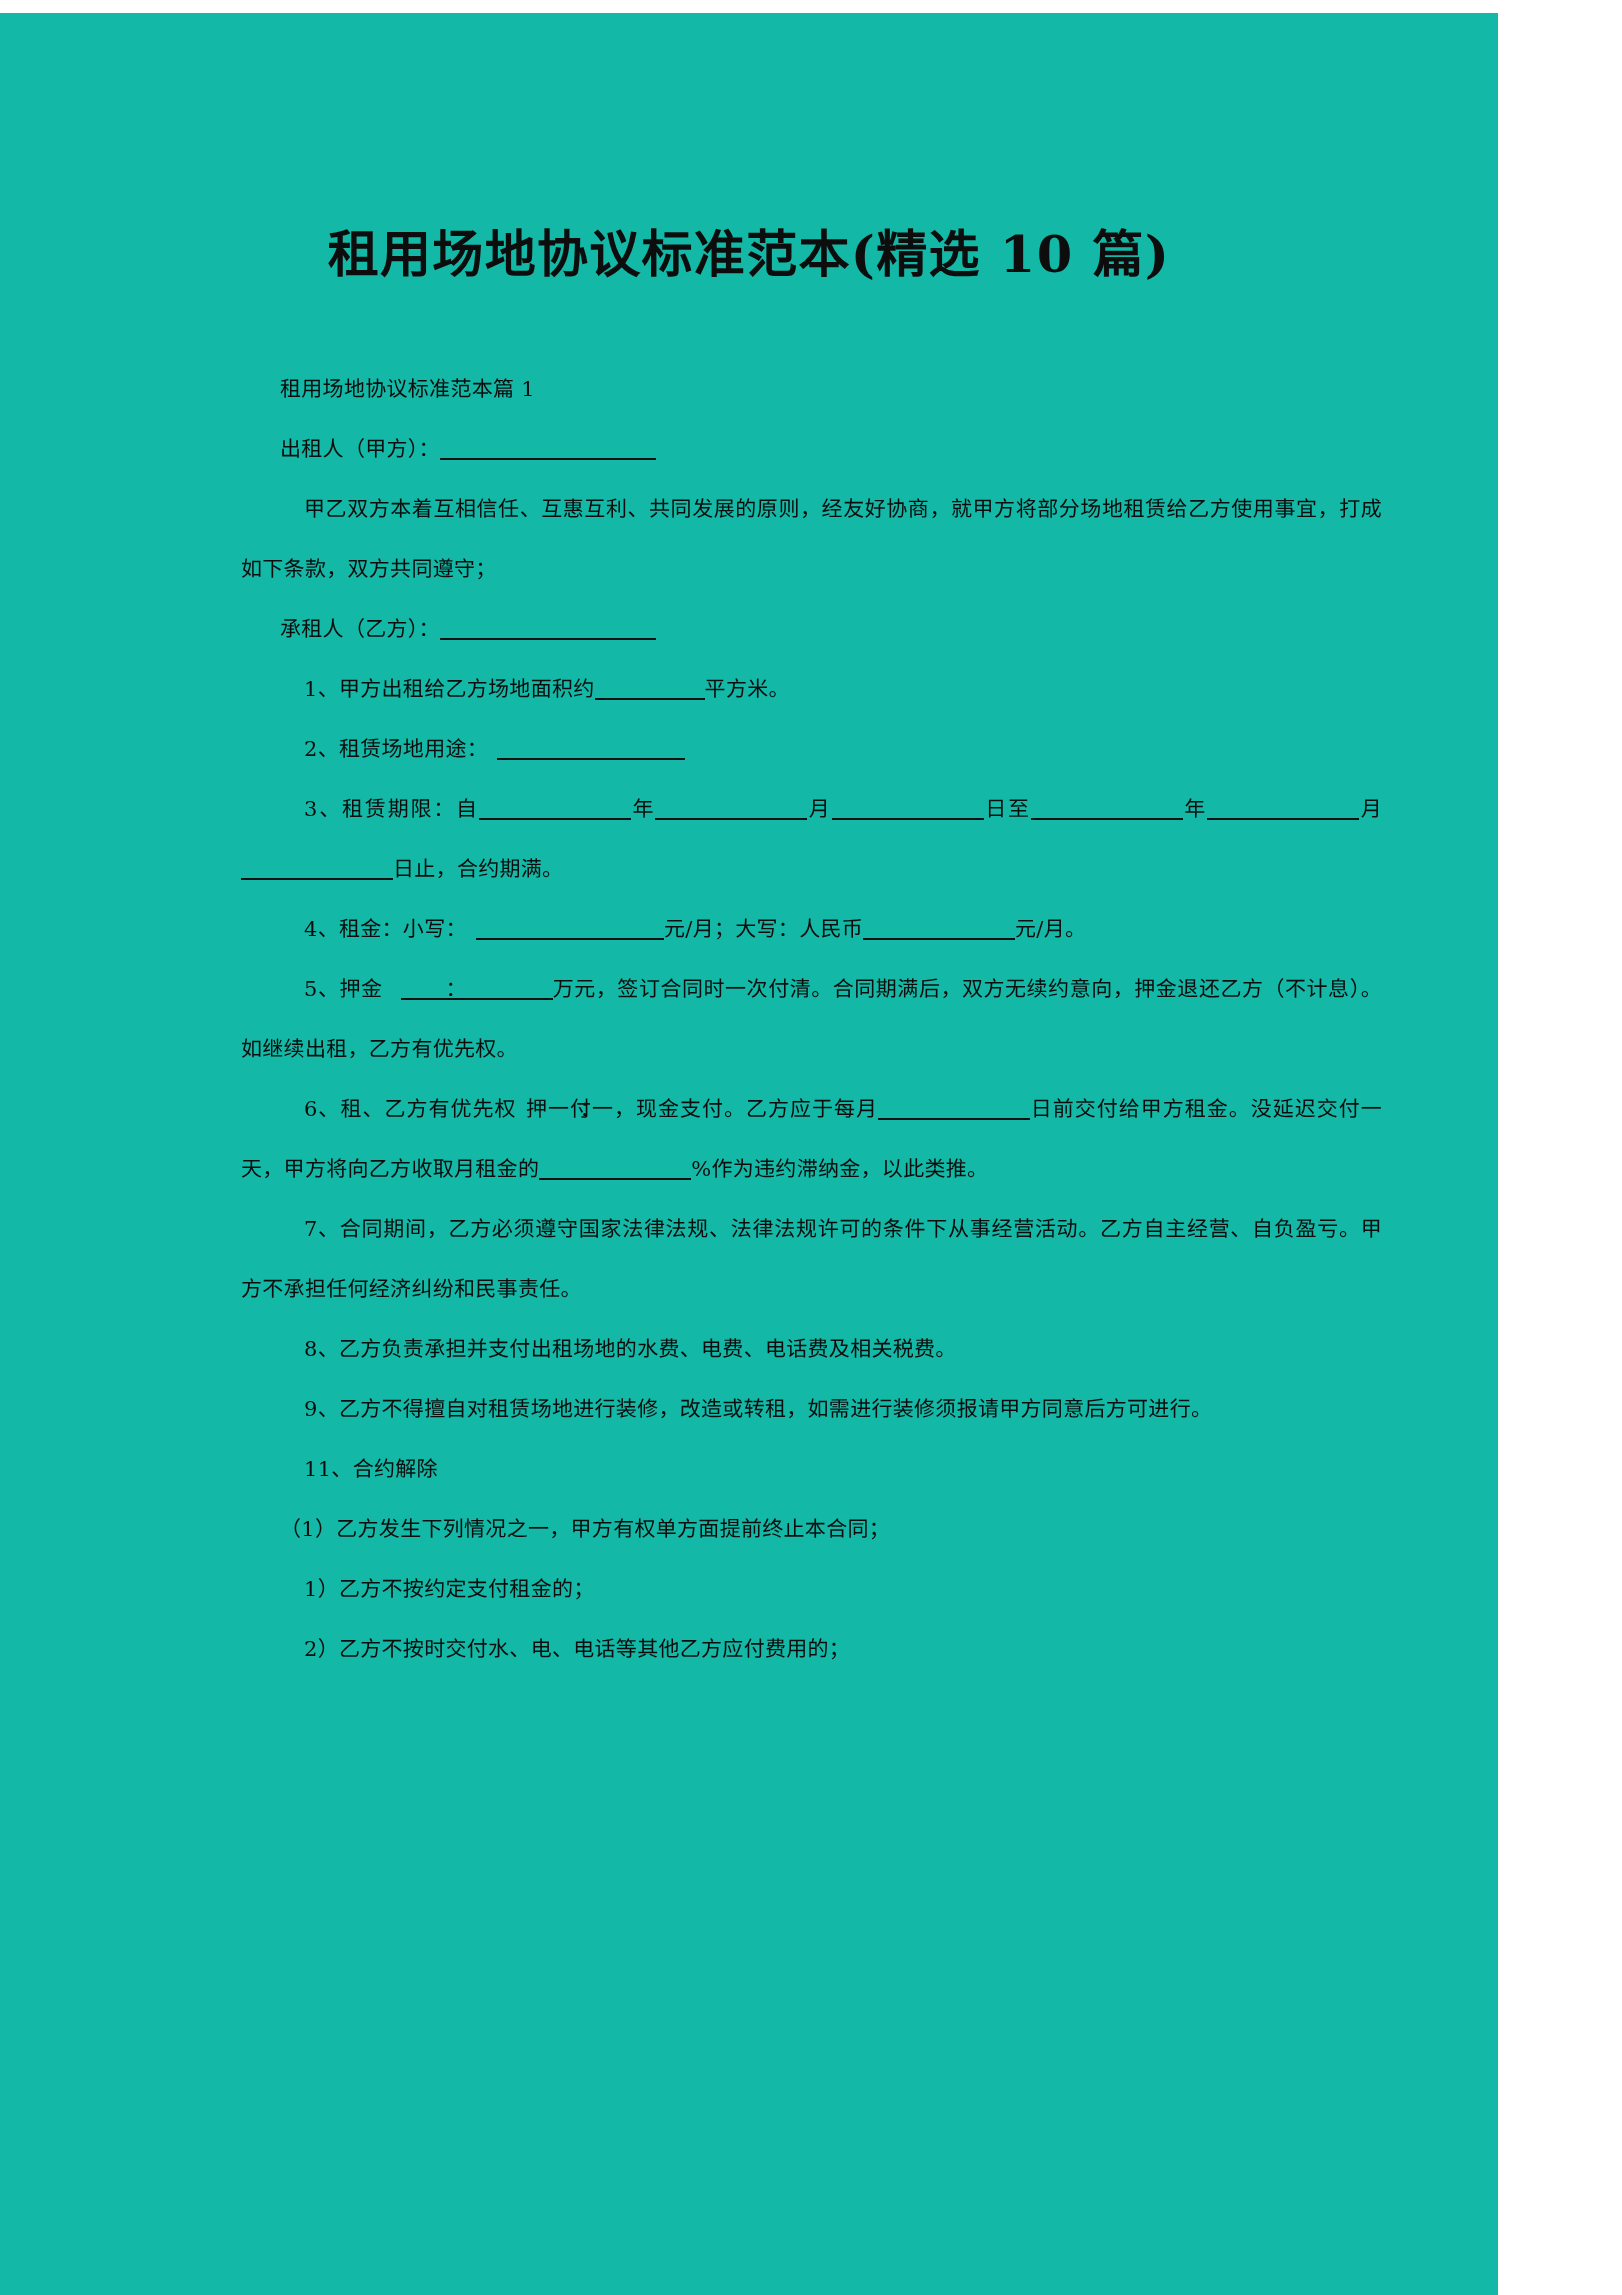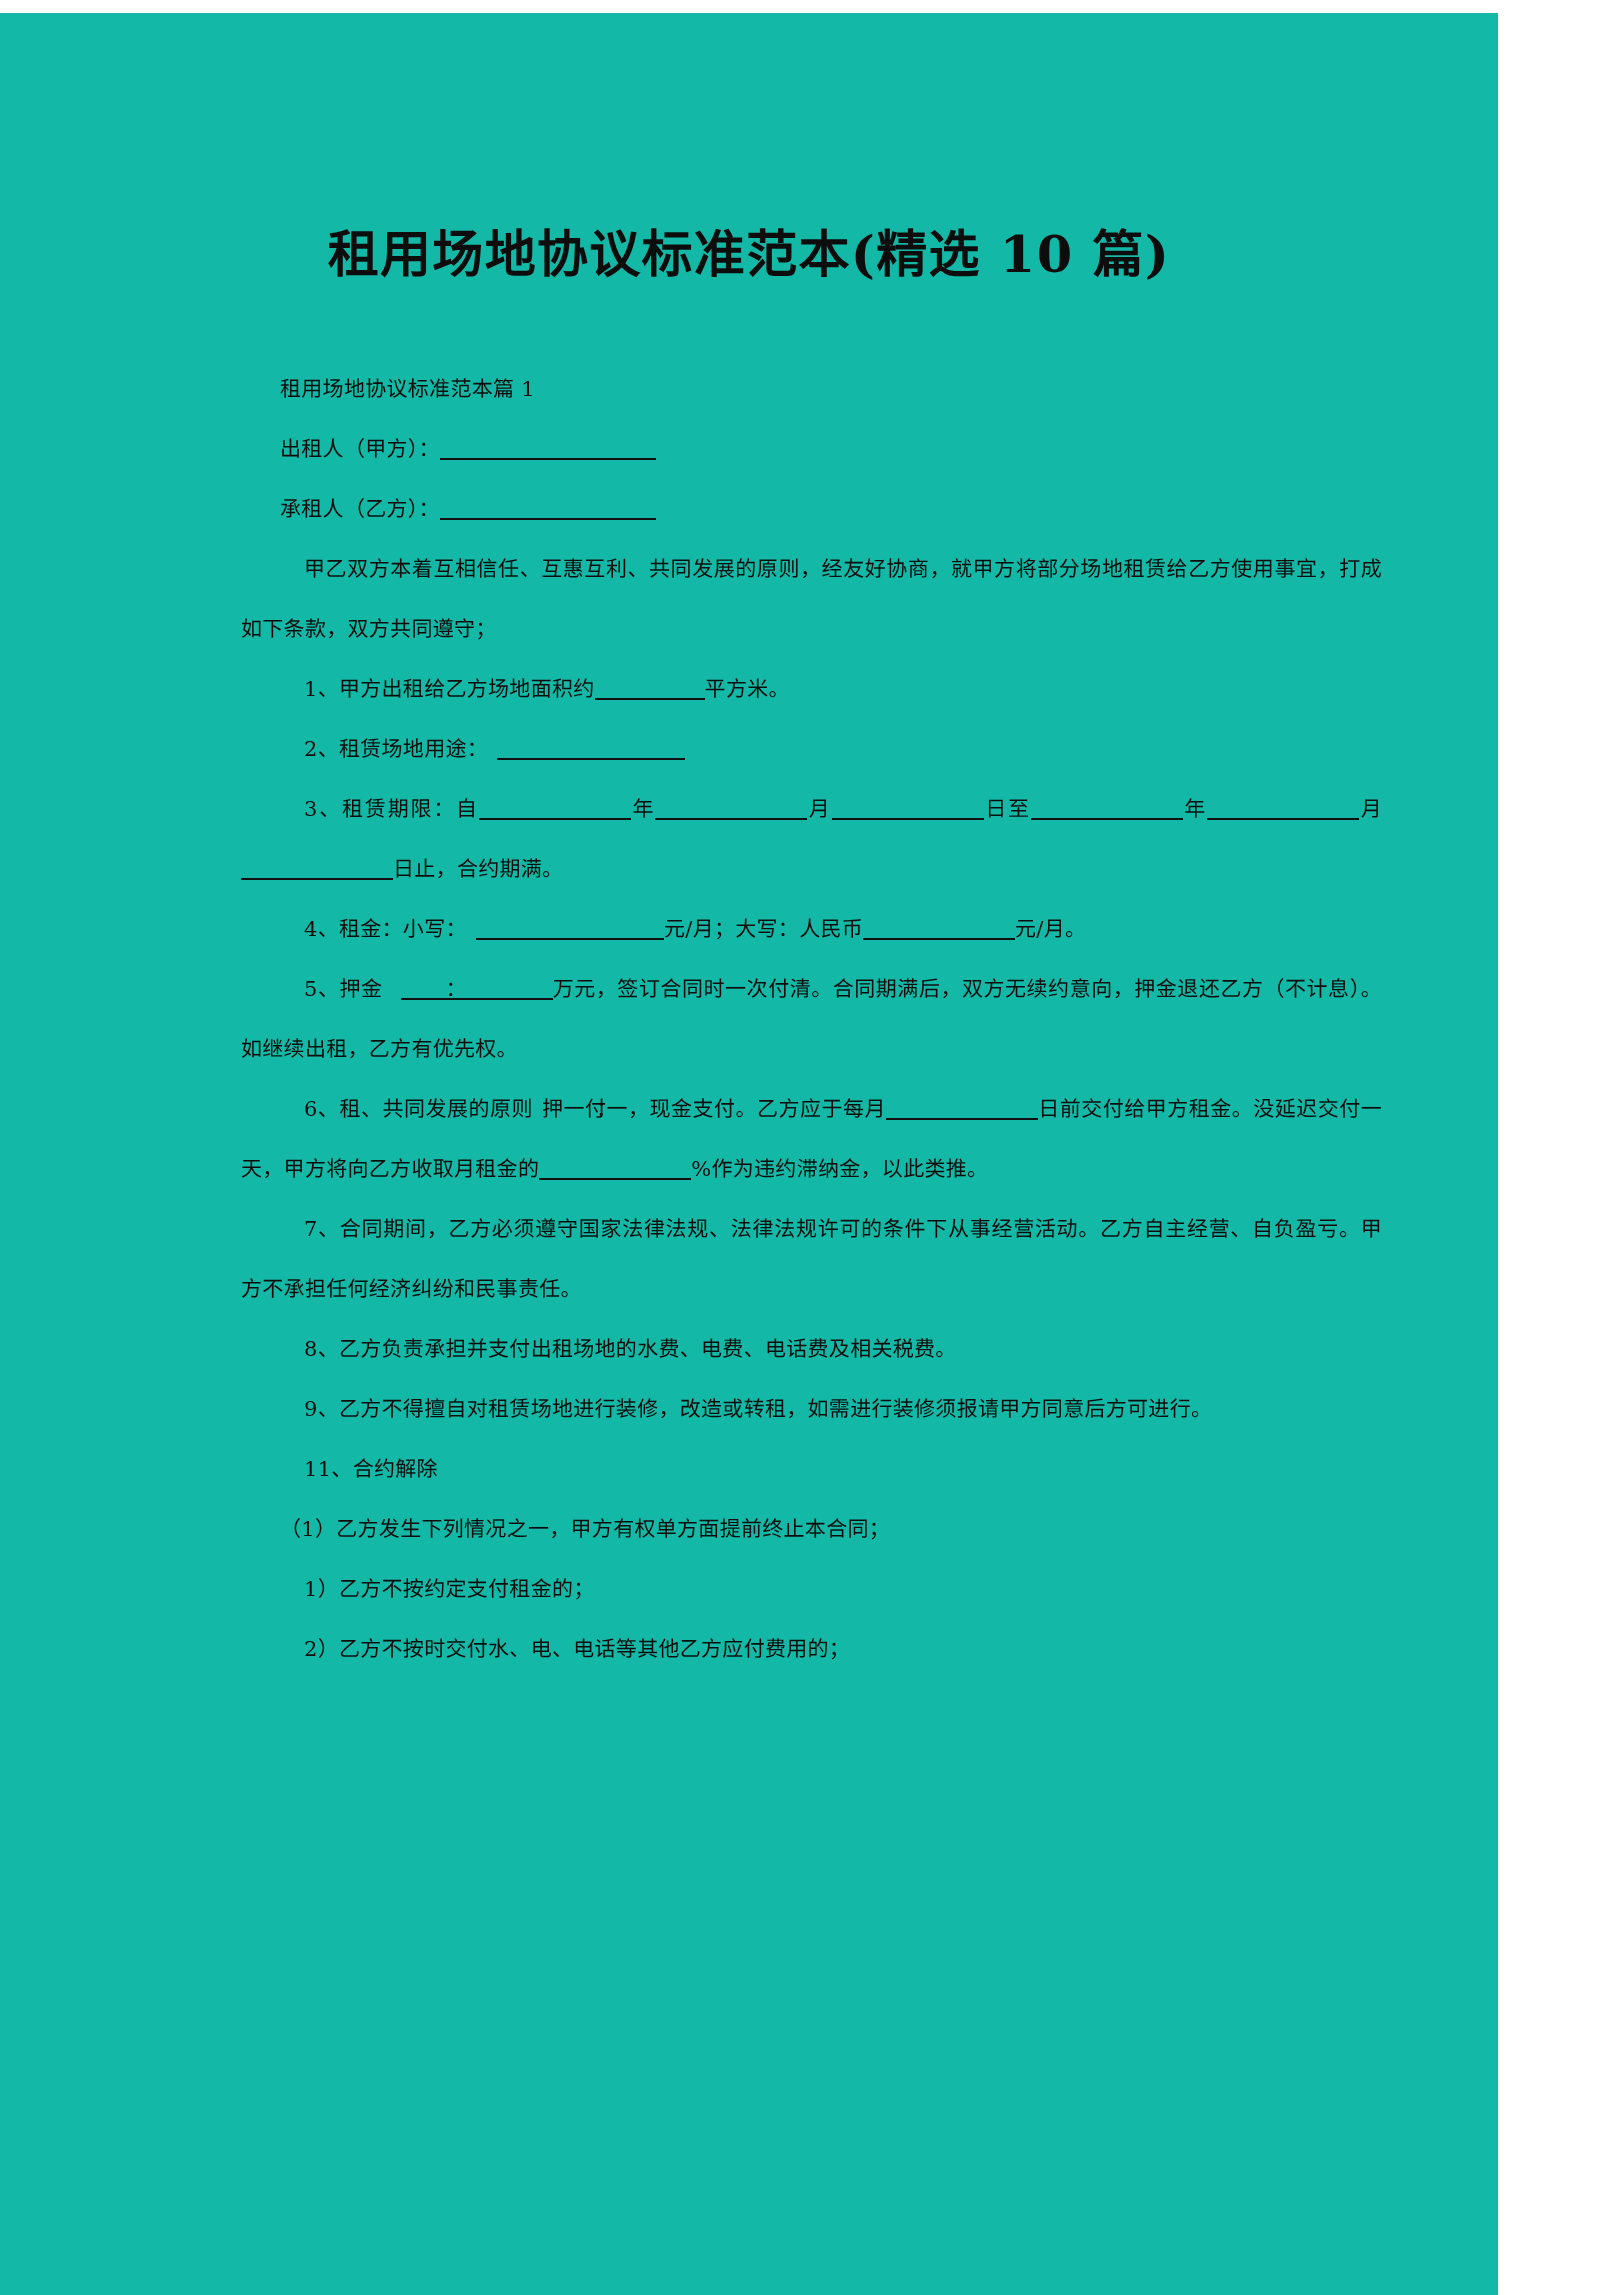--- a/index.html
+++ b/index.html
@@ -93,25 +93,25 @@
   <h1 class="doc-title">租用场地协议标准范本(精选 10 篇)</h1>
 
   <div class="body-block">
 
     <p class="para indent-sm">租用场地协议标准范本篇 1</p>
 
     <p class="para indent-sm">
       <span>出租人（甲方）</span><span>：</span><span class="blank b-2xl"></span>
     </p>
 
+    <p class="para indent">甲乙双方本着互相信任、互惠互利、共同发展的原则，经友好协商，就甲方将部分场地租赁给乙方使用事宜，打成如下条款，双方共同遵守；</p>
+
     <p class="para indent-sm">
       <span>承租人（乙方）</span><span>：</span><span class="blank b-2xl"></span>
     </p>
-
-    <p class="para indent">甲乙双方本着互相信任、互惠互利、共同发展的原则，经友好协商，就甲方将部分场地租赁给乙方使用事宜，打成如下条款，双方共同遵守；</p>
 
     <p class="para indent">
       <span>1、</span><span>甲方出租给乙方场地面积约</span><span class="blank b-md"></span><span>平方米。</span>
     </p>
 
     <p class="para indent">
       <span>2、</span><span>租赁场地用途：</span><span class="gap-sm"></span><span class="blank b-xl"></span>
     </p>
 
     <p class="para indent">
@@ -120,21 +120,21 @@
 
     <p class="para indent">
       <span>4、</span><span>租金：小写：</span><span class="gap-sm"></span><span class="blank b-xl"></span><span>元/月；大写：人民币</span><span class="blank b-lg"></span><span>元/月。</span>
     </p>
 
     <p class="para indent">
       <span>5、</span><span>押金</span><span class="cn-colon">：</span><span class="gap-sm"></span><span class="blank b-lg"></span><span>万元，签订合同时一次付清。合同期满后，双方无续约意向，押金退还乙方（不计息）。如继续出租，乙方有优先权。</span>
     </p>
 
     <p class="para indent">
-      <span>6、</span><span>租、共同发展的原则</span><span class="cn-colon">：</span><span>押一付一，现金支付。乙方应于每月</span><span class="blank b-lg"></span><span>日前交付给甲方租金。没延迟交付一天，甲方将向乙方收取月租金的</span><span class="blank b-lg"></span><span>%作为违约滞纳金，以此类推。</span>
+      <span>6、</span><span>租、乙方有优先权</span><span class="cn-colon">：</span><span>押一付一，现金支付。乙方应于每月</span><span class="blank b-lg"></span><span>日前交付给甲方租金。没延迟交付一天，甲方将向乙方收取月租金的</span><span class="blank b-lg"></span><span>%作为违约滞纳金，以此类推。</span>
     </p>
 
     <p class="para indent">
       <span>7、</span><span>合同期间，乙方必须遵守国家法律法规、法律法规许可的条件下从事经营活动。乙方自主经营、自负盈亏。甲方不承担任何经济纠纷和民事责任。</span>
     </p>
 
     <p class="para indent">
       <span>8、</span><span>乙方负责承担并支付出租场地的水费、电费、电话费及相关税费。</span>
     </p>
 

